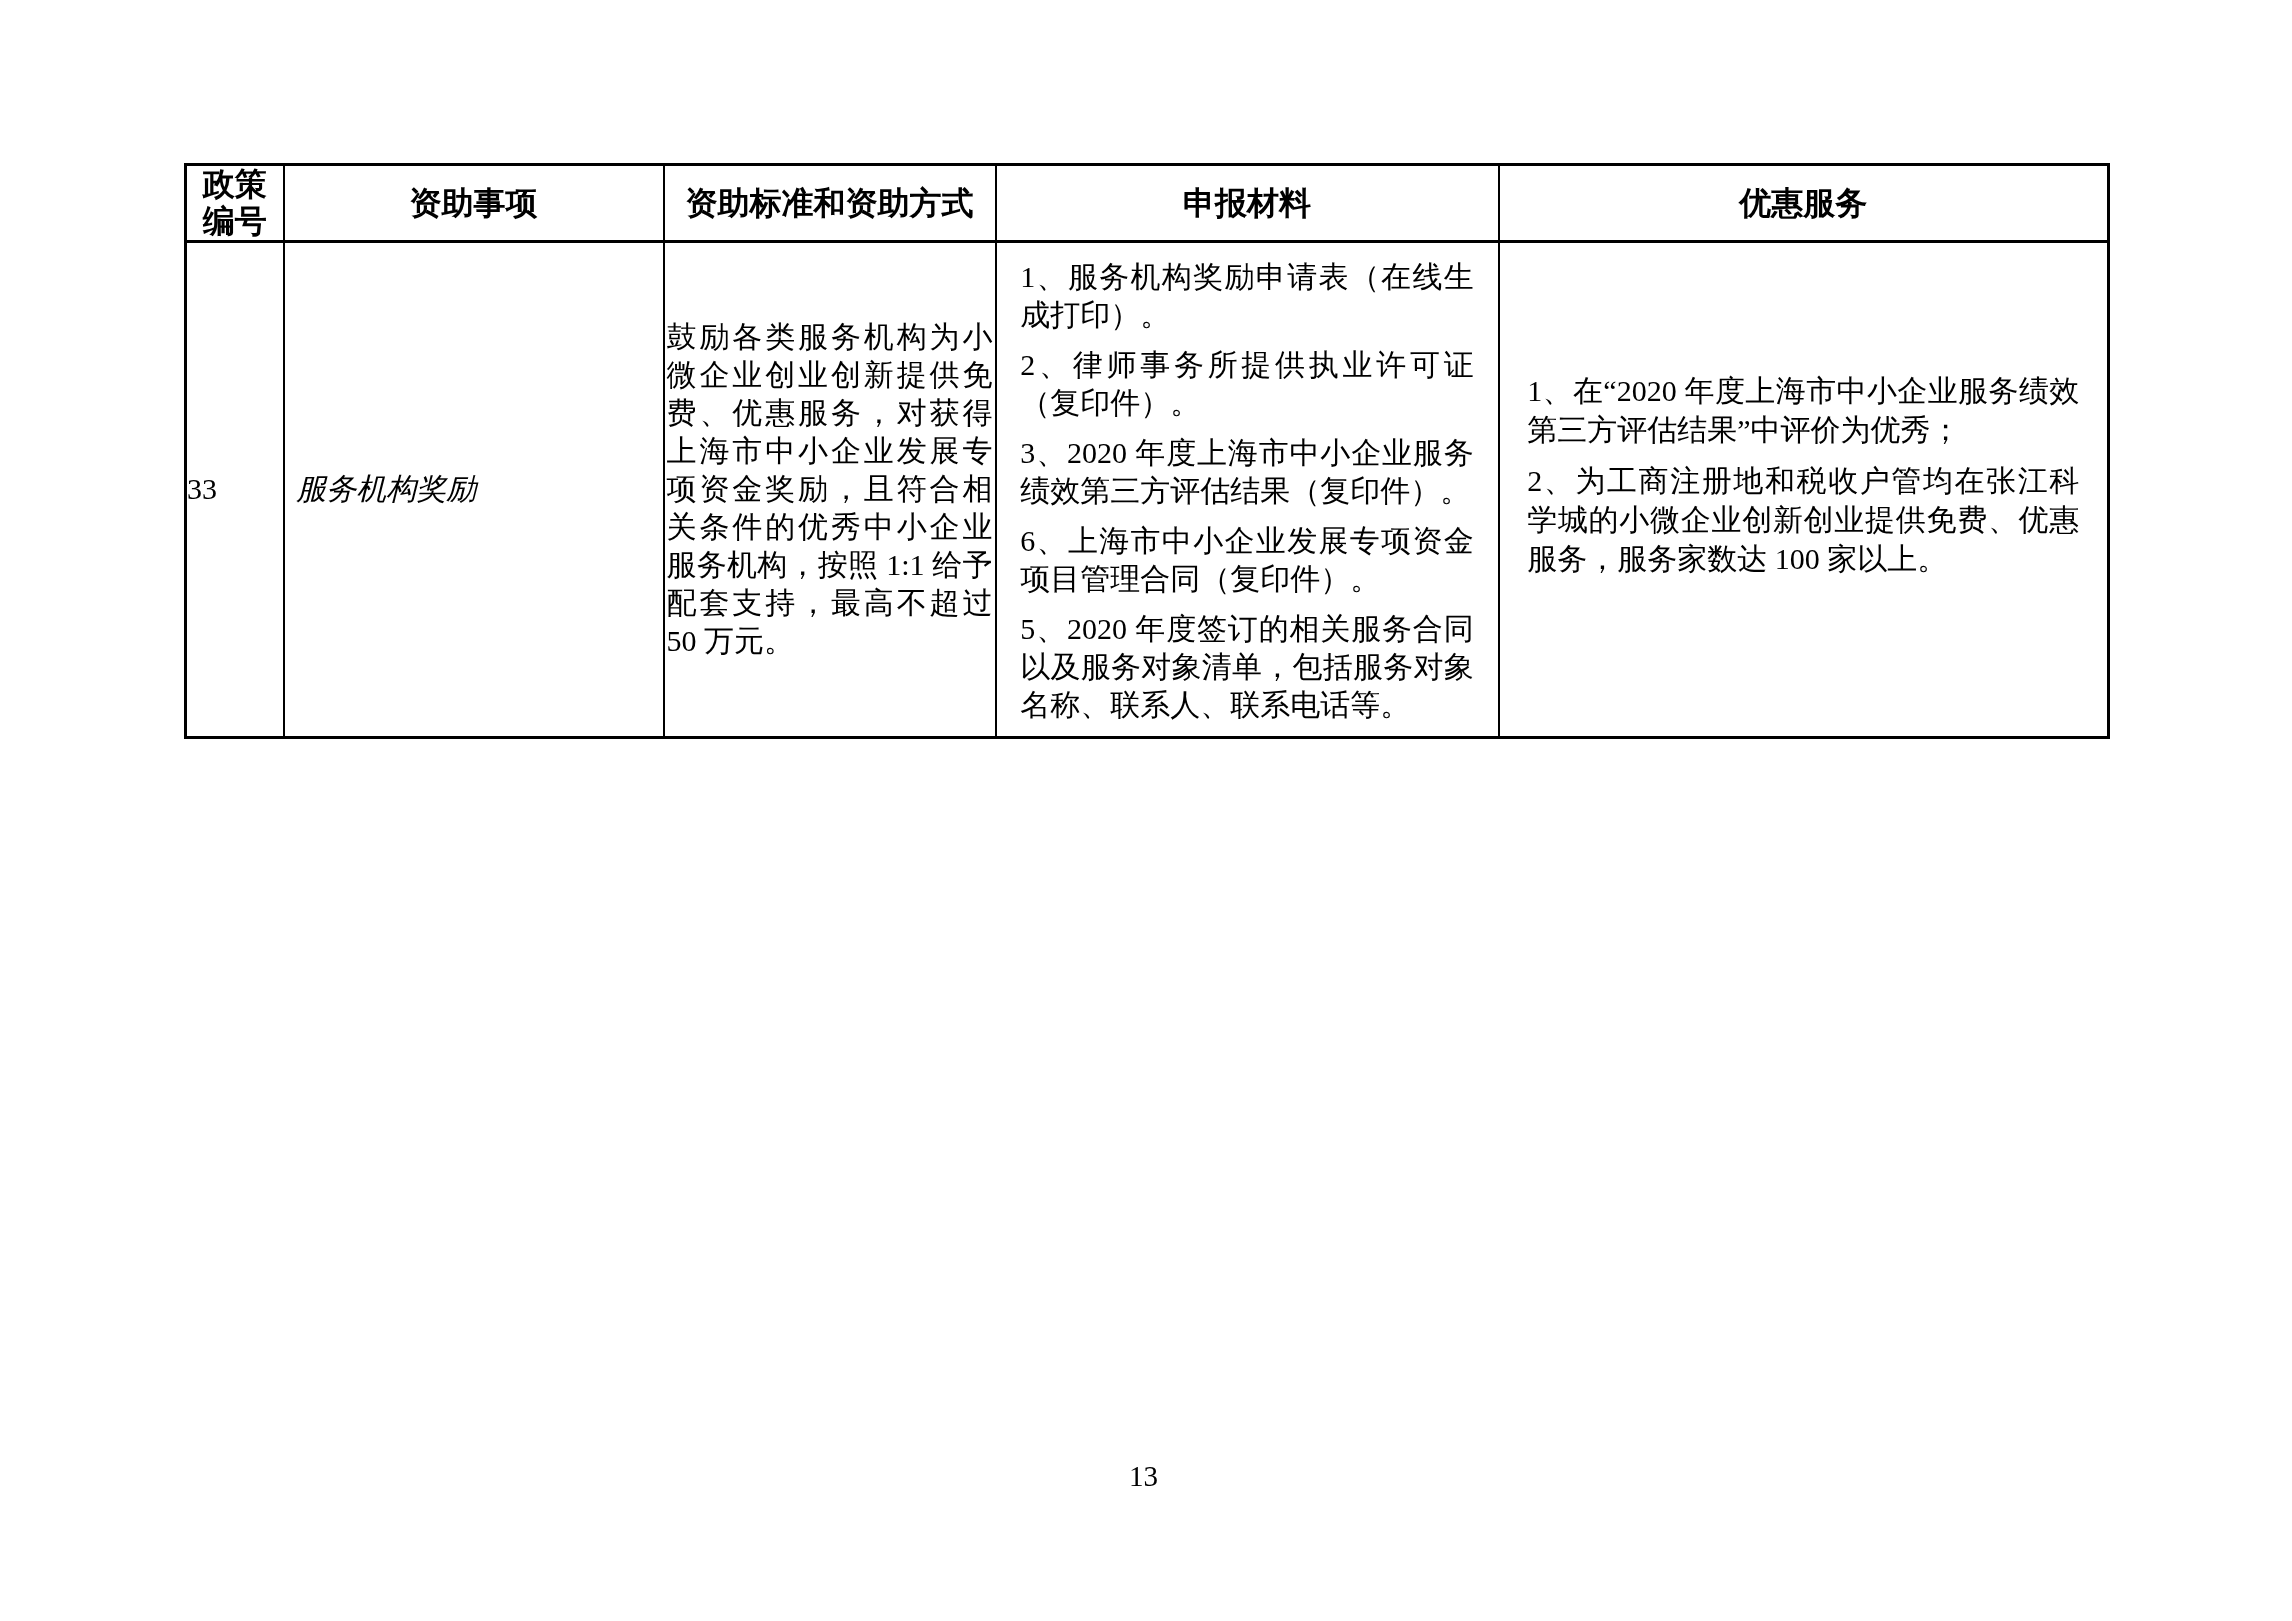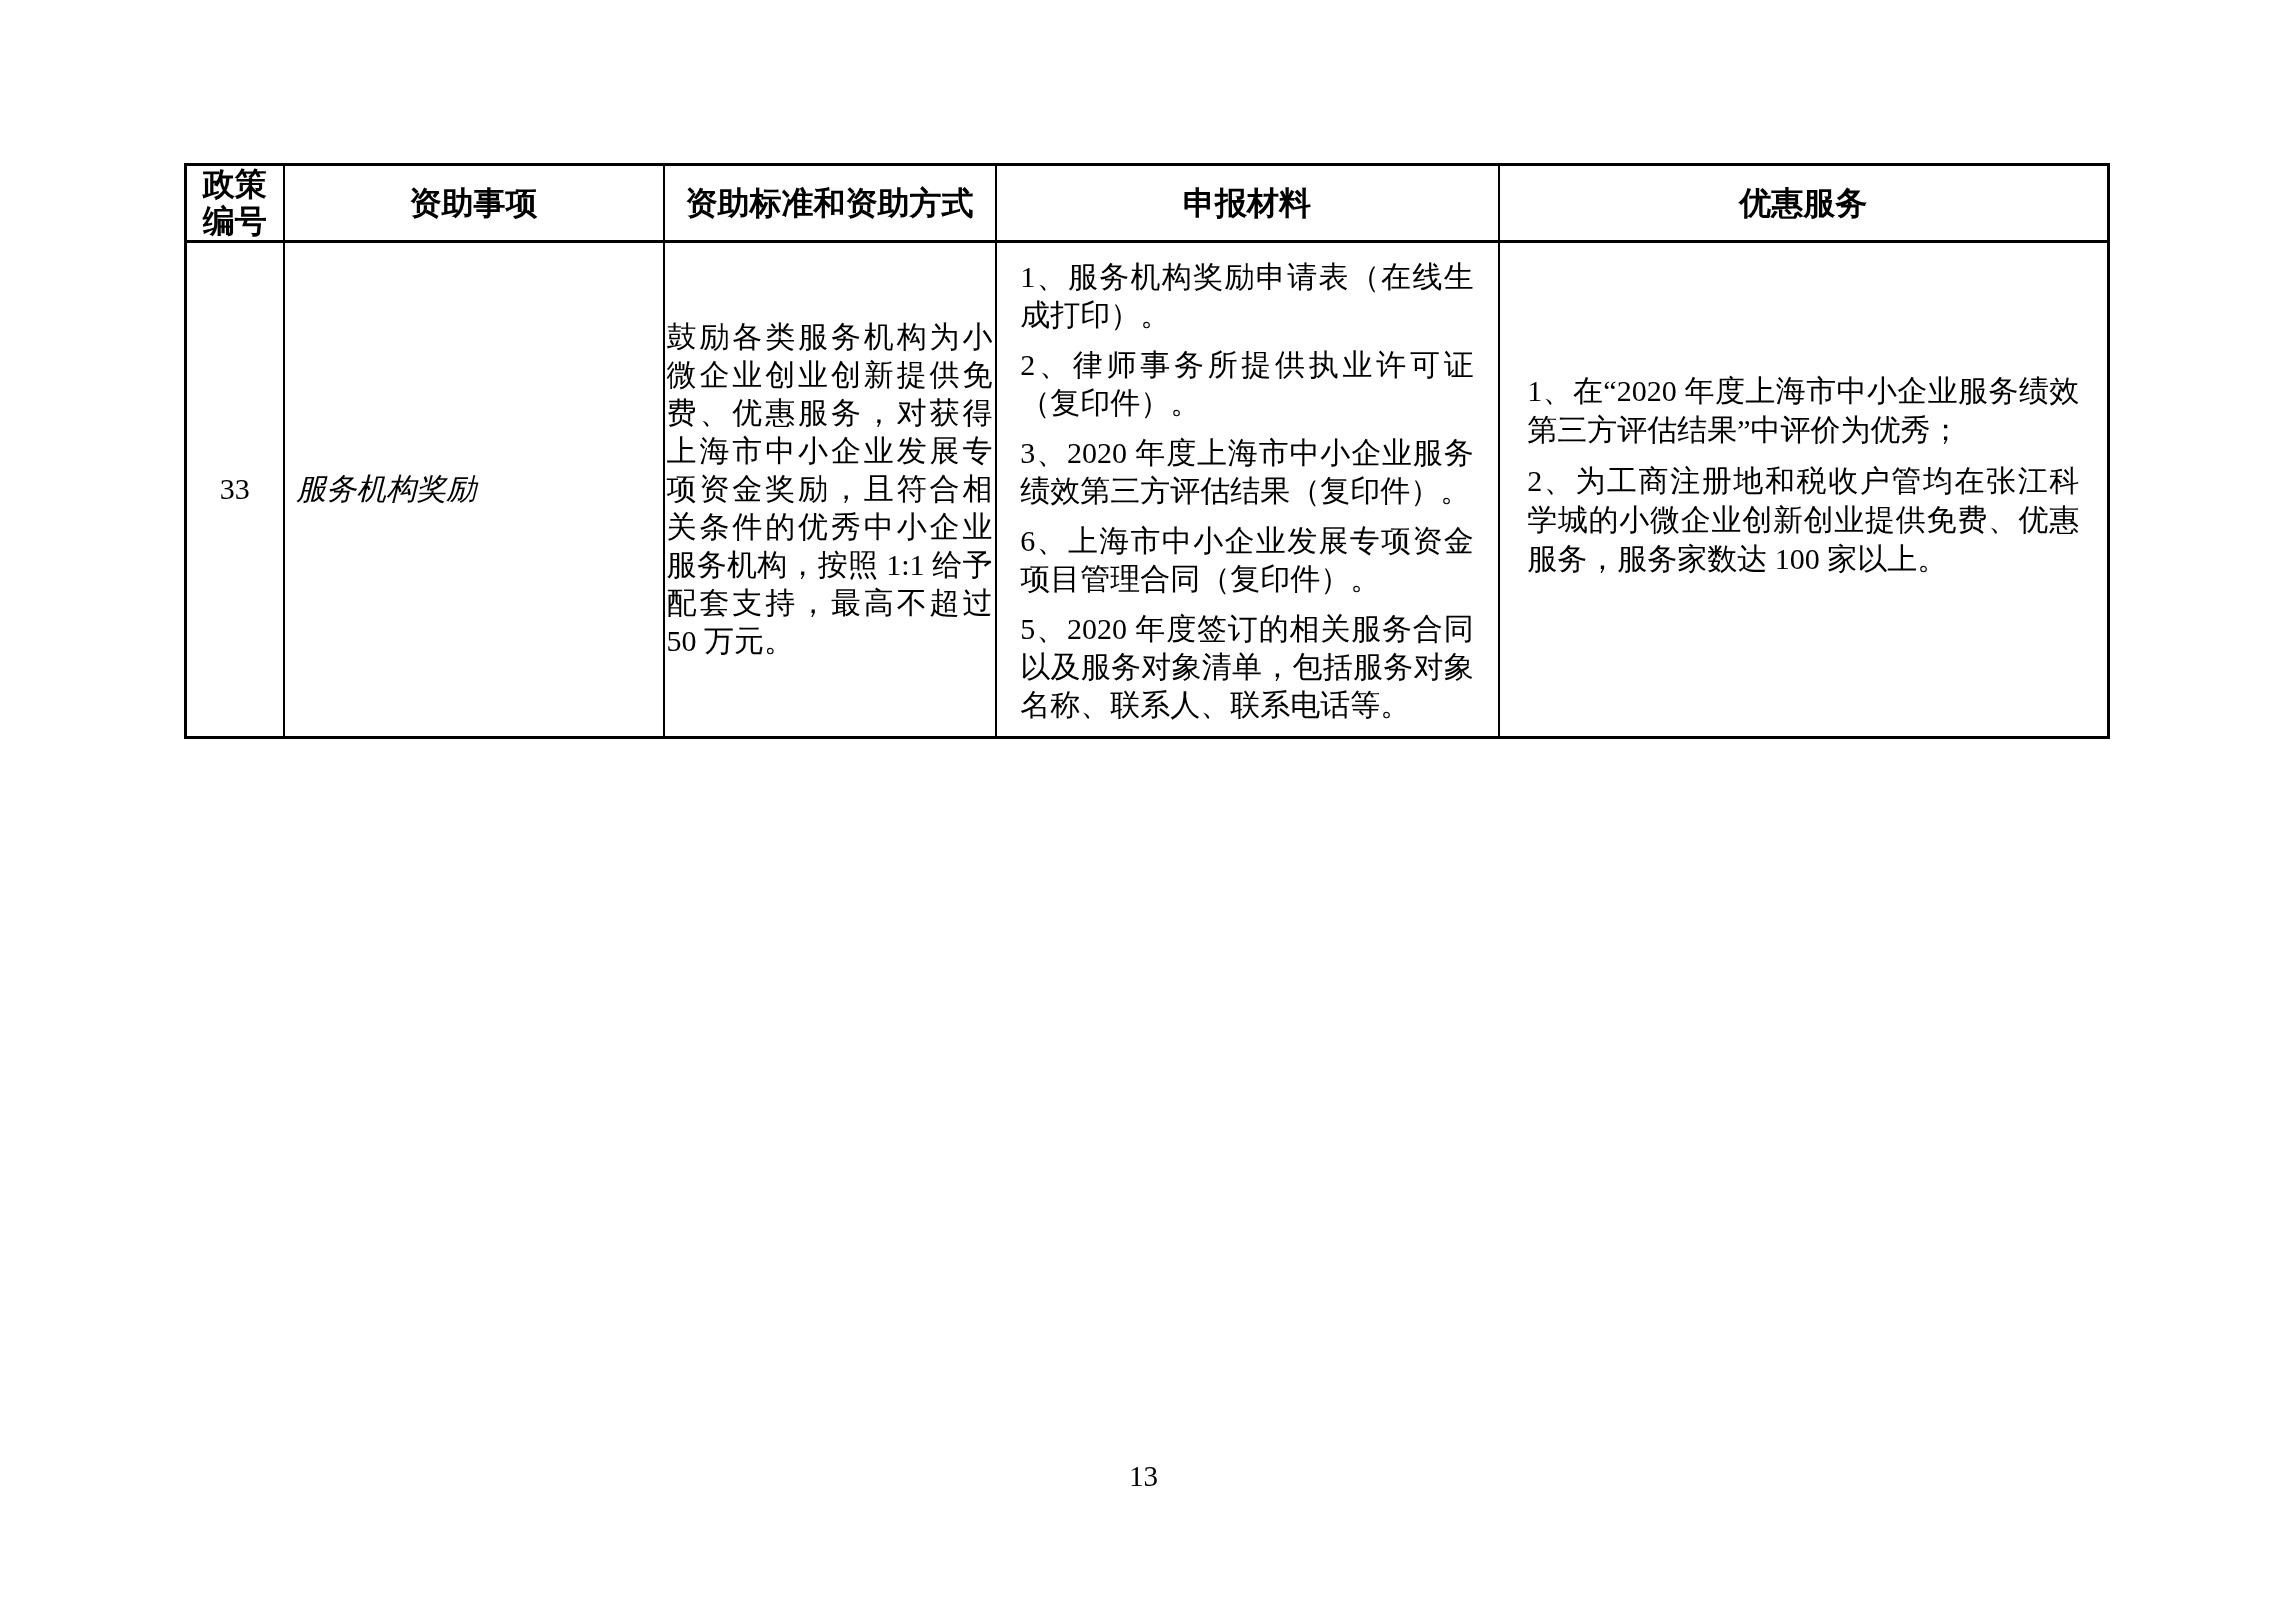--- a/index.html
+++ b/index.html
@@ -45,21 +45,20 @@
     vertical-align: middle;
   }
 
   .col-no   { width: 98px; }
   .col-item { width: 380px; }
   .col-std  { width: 332px; }
   .col-mat  { width: 503px; }
   .col-cond { width: 610px; }
 
   td.c-no {
-    text-align: center;
   }
   td.c-item {
     text-align: left;
     padding: 0 11.8px;
     font-style: italic;
   }
   td.c-std {
     text-align: justify;
     text-justify: inter-character;
     padding: 0 2px;

